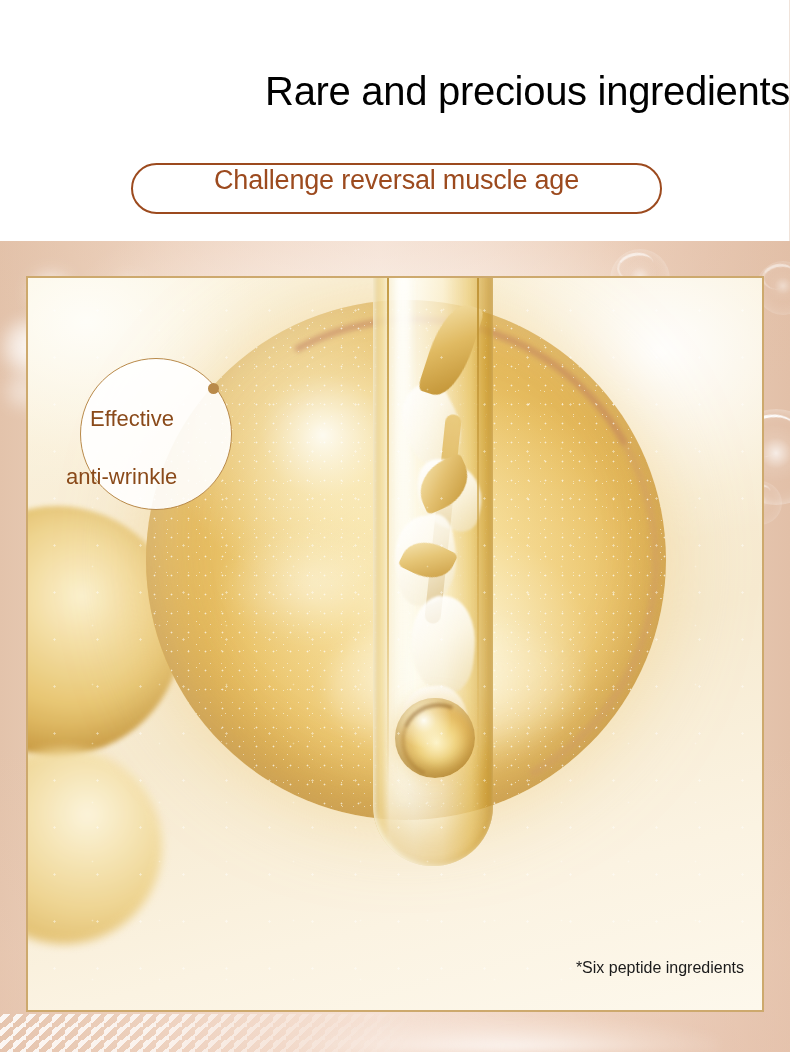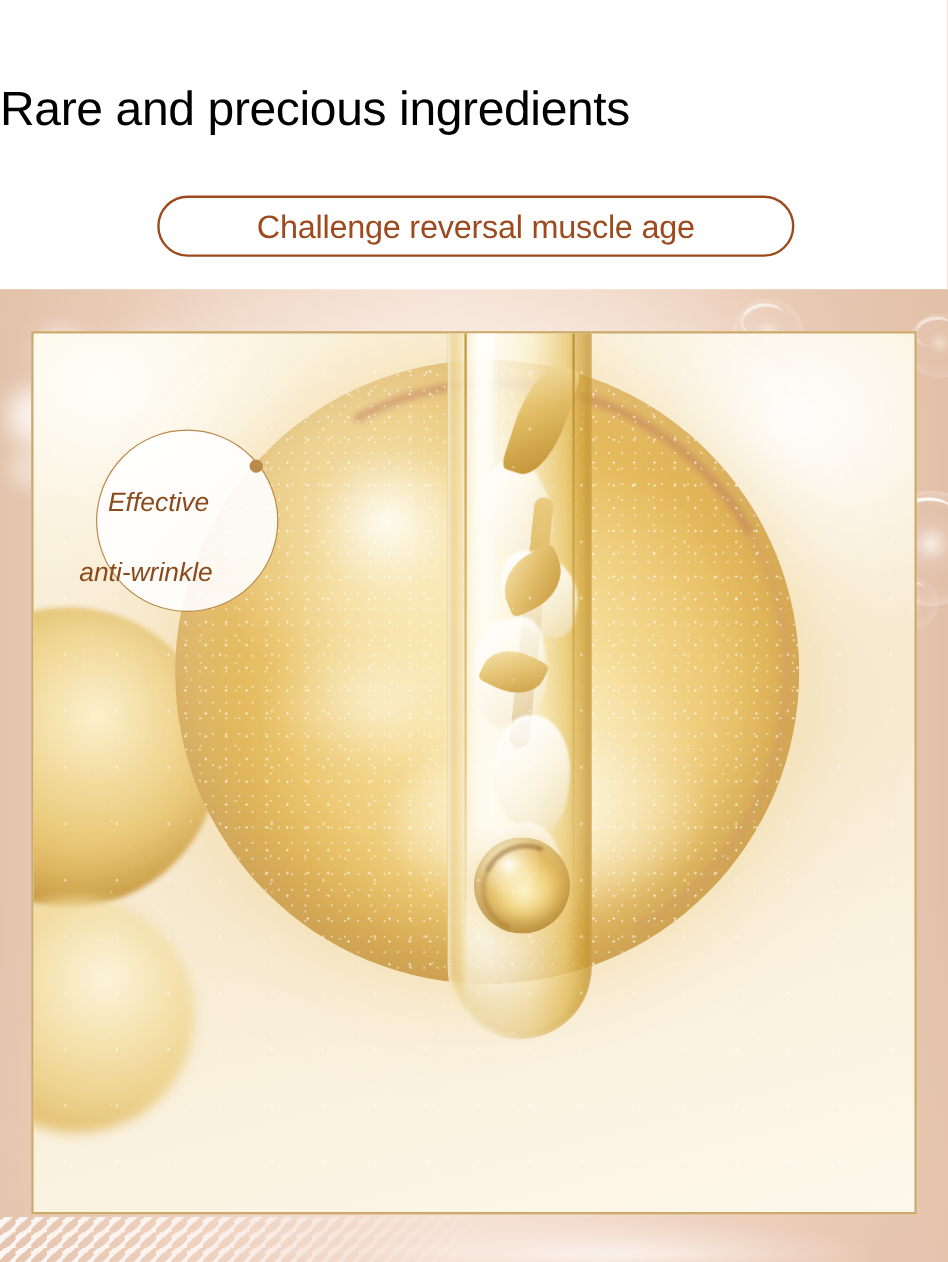--- a/index.html
+++ b/index.html
@@ -26,37 +26,36 @@
     left: 0; top: 0;
     width: 790px; height: 241px;
     background: #ffffff;
     border-right: 1px solid #f0e3da;
   }
 
   .page-title {
     position: absolute;
     left: 0; top: 68px;
     width: 790px;
-    text-align: left;
+    text-align: right;
     font-size: 40px;
     line-height: 46px;
     color: #000000;
     letter-spacing: -0.3px;
     white-space: nowrap;
   }
 
   .subtitle-pill {
     position: absolute;
     left: 131px; top: 163px;
     width: 531px; height: 51px;
     border: 2px solid #9c4a1e;
     border-radius: 26px;
     background: transparent;
     display: flex;
-    align-items: center;
     justify-content: center;
   }
   .subtitle-pill-text {
     font-size: 27px;
     line-height: 30px;
     color: #9c4a1e;
     white-space: nowrap;
     letter-spacing: -0.2px;
   }
 
@@ -446,21 +445,20 @@
     width: 11px; height: 11px;
     border-radius: 50%;
     background: #b98a4a;
   }
   .badge-line-1, .badge-line-2 {
     position: absolute;
     font-size: 22px;
     line-height: 26px;
     color: #8a4a1a;
     white-space: nowrap;
-    font-style: italic;
   }
   .badge-line-1 { left: 62px; top: 128px; }
   .badge-line-2 { left: 38px; top: 186px; }
 
   
   .photo-caption {
     position: absolute;
     right: 18px; bottom: 32px;
     font-size: 16px;
     line-height: 20px;
@@ -562,18 +560,19 @@
       <div class="tube-wall-r"></div>
     </div>
 
     <div class="photo-sparkle"></div>
 
     <div class="badge"></div>
     <div class="badge-dot"></div>
     <div class="badge-line-1">Effective</div>
     <div class="badge-line-2">anti-wrinkle</div>
 
+    <div class="photo-caption">*Six peptide ingredients</div>
   </div>
 
   <div class="dash-strip"></div>
   <div class="bottom-glow"></div>
 
 </div>
 
 </body></html>

